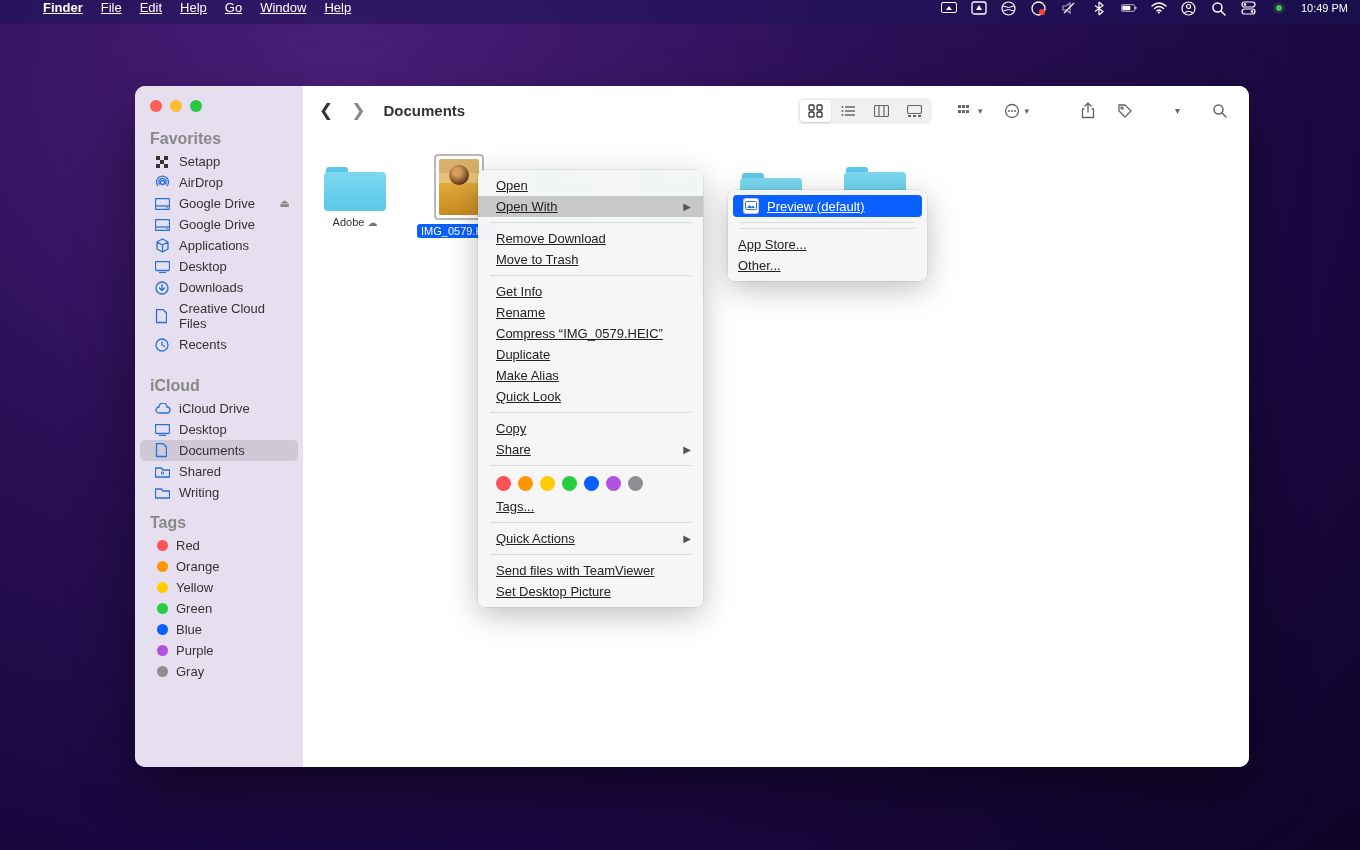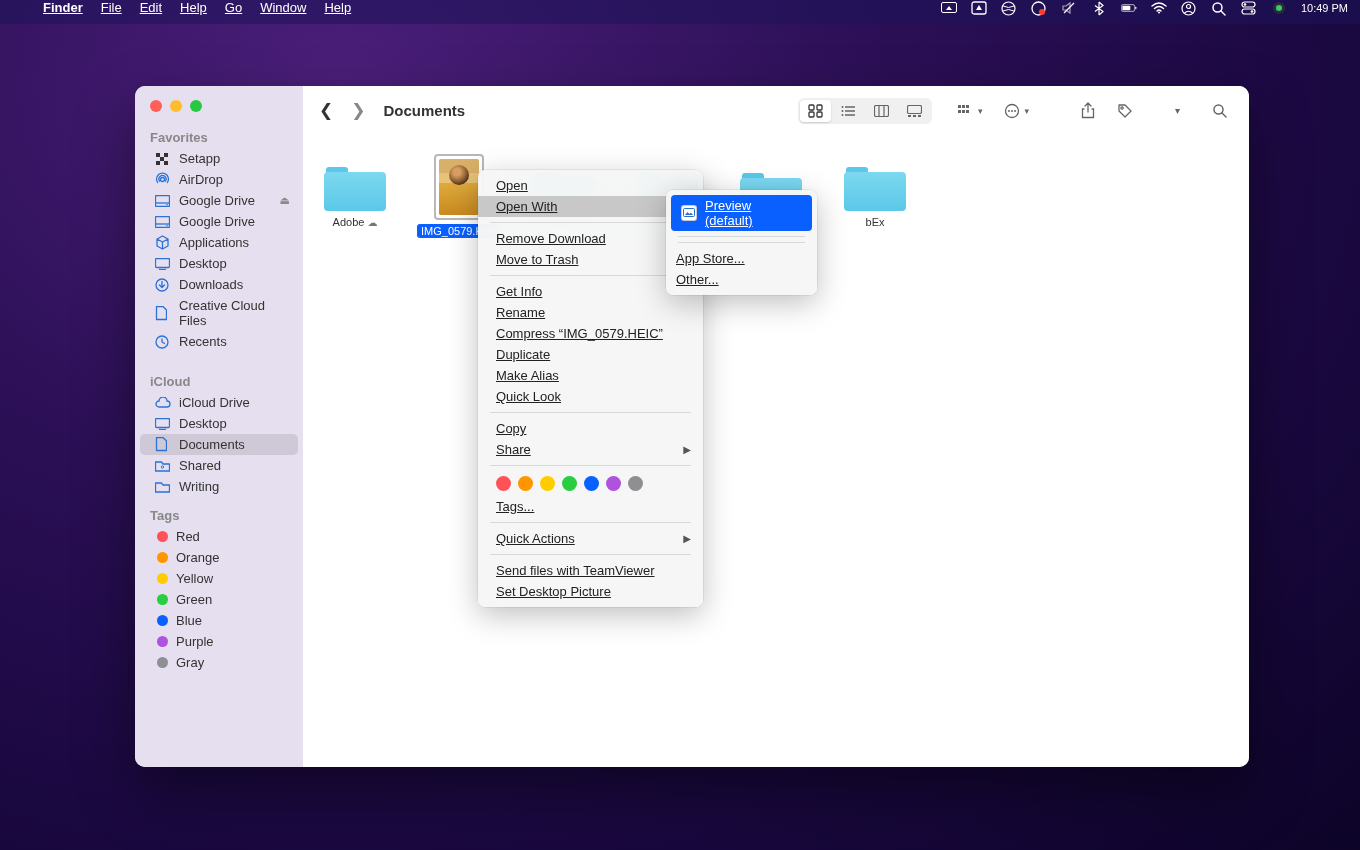--- a/index.html
+++ b/index.html
@@ -11,21 +11,21 @@
 .menubar .appname { font-weight:700; }
 .menubar .right { position:absolute; right:12px; display:flex; align-items:center; gap:14px; font-size:11px; }
 .menubar .right .ic { width:16px; height:16px; display:inline-flex; align-items:center; justify-content:center; }
 .clock { font-variant-numeric:tabular-nums; }
 
 .window { position:absolute; left:135px; top:86px; width:1114px; height:681px; background:#fff; border-radius:10px; overflow:hidden; box-shadow:0 25px 60px rgba(0,0,0,0.45); display:flex; }
 .sidebar { width:168px; background:rgba(226,220,237,0.9); backdrop-filter:blur(20px); padding-top:14px; overflow-y:auto; }
 .traffic { display:flex; gap:8px; padding:0 0 14px 15px; }
 .tdot { width:12px; height:12px; border-radius:50%; }
 .tred{background:#ff5f57;} .tyel{background:#febc2e;} .tgrn{background:#28c840;}
-.sbhdr { font-size:13px; color:#888; font-weight:600; padding:4px 15px 3px; }
+.sbhdr { font-size:16px; color:#888; font-weight:600; padding:4px 15px 3px; }
 .sbitem { display:flex; align-items:center; gap:8px; padding:3px 10px 3px 15px; font-size:13px; color:#333; border-radius:5px; margin:0 5px; position:relative; cursor:default; }
 .sbitem.sel { background:rgba(0,0,0,0.1); }
 .sbitem .ic { width:16px; text-align:center; color:#2b72d6; font-size:13px; flex-shrink:0; }
 .sbitem .eject { position:absolute; right:8px; color:#888; font-size:11px; }
 .tagdot { width:11px; height:11px; border-radius:50%; border:none; flex-shrink:0; margin-left:2px; }
 .main { flex:1; display:flex; flex-direction:column; background:#fff; }
 .toolbar { height:50px; display:flex; align-items:center; padding:0 16px; gap:10px; border-bottom:1px solid transparent; }
 .navbtns { display:flex; gap:18px; color:#888; font-size:17px; }
 .navbtns .back { color:#333; }
 .wtitle { font-weight:600; font-size:15px; margin-left:8px; color:#333; }
@@ -42,21 +42,21 @@
 .thumbimg { width:40px; height:56px; border-radius:2px; background:linear-gradient(180deg,#d9b069 0%,#d9b069 25%,#e8c276 25%,#e8c276 100%); position:relative; overflow:hidden; }
 .thumbimg::after { content:""; position:absolute; top:6px; left:10px; width:20px; height:20px; border-radius:50%; background:radial-gradient(circle at 40% 35%,#d8a060 20%,#8a5a30 55%,#3a2515 80%); }
 .thumbimg::before { content:""; position:absolute; bottom:0; left:0; right:0; height:32px; background:linear-gradient(180deg,#e0aa3a,#c88a20); }
 .selbox { padding:3px; border:2px solid #b8b8b8; border-radius:4px; background:#fff; }
 .flabel { font-size:11px; text-align:center; color:#333; padding:1px 4px; border-radius:3px; max-width:100%; white-space:nowrap; overflow:hidden; display:flex; align-items:center; gap:3px; }
 .flabel.sel { background:#0a60ff; color:#fff; }
 .cloudglyph { font-size:10px; color:#777; }
 
 .ctx { position:absolute; background:rgba(246,246,246,0.95); backdrop-filter:blur(30px); border-radius:7px; box-shadow:0 8px 30px rgba(0,0,0,0.25),0 0 0 0.5px rgba(0,0,0,0.12); padding:5px 0; font-size:13px; color:#222; }
 .ctx1 { left:478px; top:170px; width:225px; }
-.ctx2 { left:666px; top:190px; width:151px; }
+.ctx2 { left:728px; top:190px; width:199px; }
 .ctxitem { padding:3px 18px 3px 18px; display:flex; align-items:center; position:relative; cursor:default;text-decoration:underline; }
 .ctxitem.hi { background:#c8c8c8; }
 .ctxitem.blue { background:#0a60ff; color:#fff; margin:0 5px; border-radius:4px; padding-left:10px; padding-right:13px; }
 .ctxitem .arrow { position:absolute; right:12px; font-size:10px; color:#555; }
 .ctxsep { height:1px; background:rgba(0,0,0,0.12); margin:5px 12px; }
 .ctxtags { display:flex; gap:7px; padding:5px 18px; }
 .ctxtags .td { width:15px; height:15px; border-radius:50%; }
 .ctx2 .ctxitem { padding-left:10px; gap:8px; }
 .ctx2 .ai { width:16px; height:16px; border-radius:3px; display:inline-flex; align-items:center; justify-content:center; font-size:9px; font-weight:700; color:#fff; flex-shrink:0; }
 svg { display:block; }

